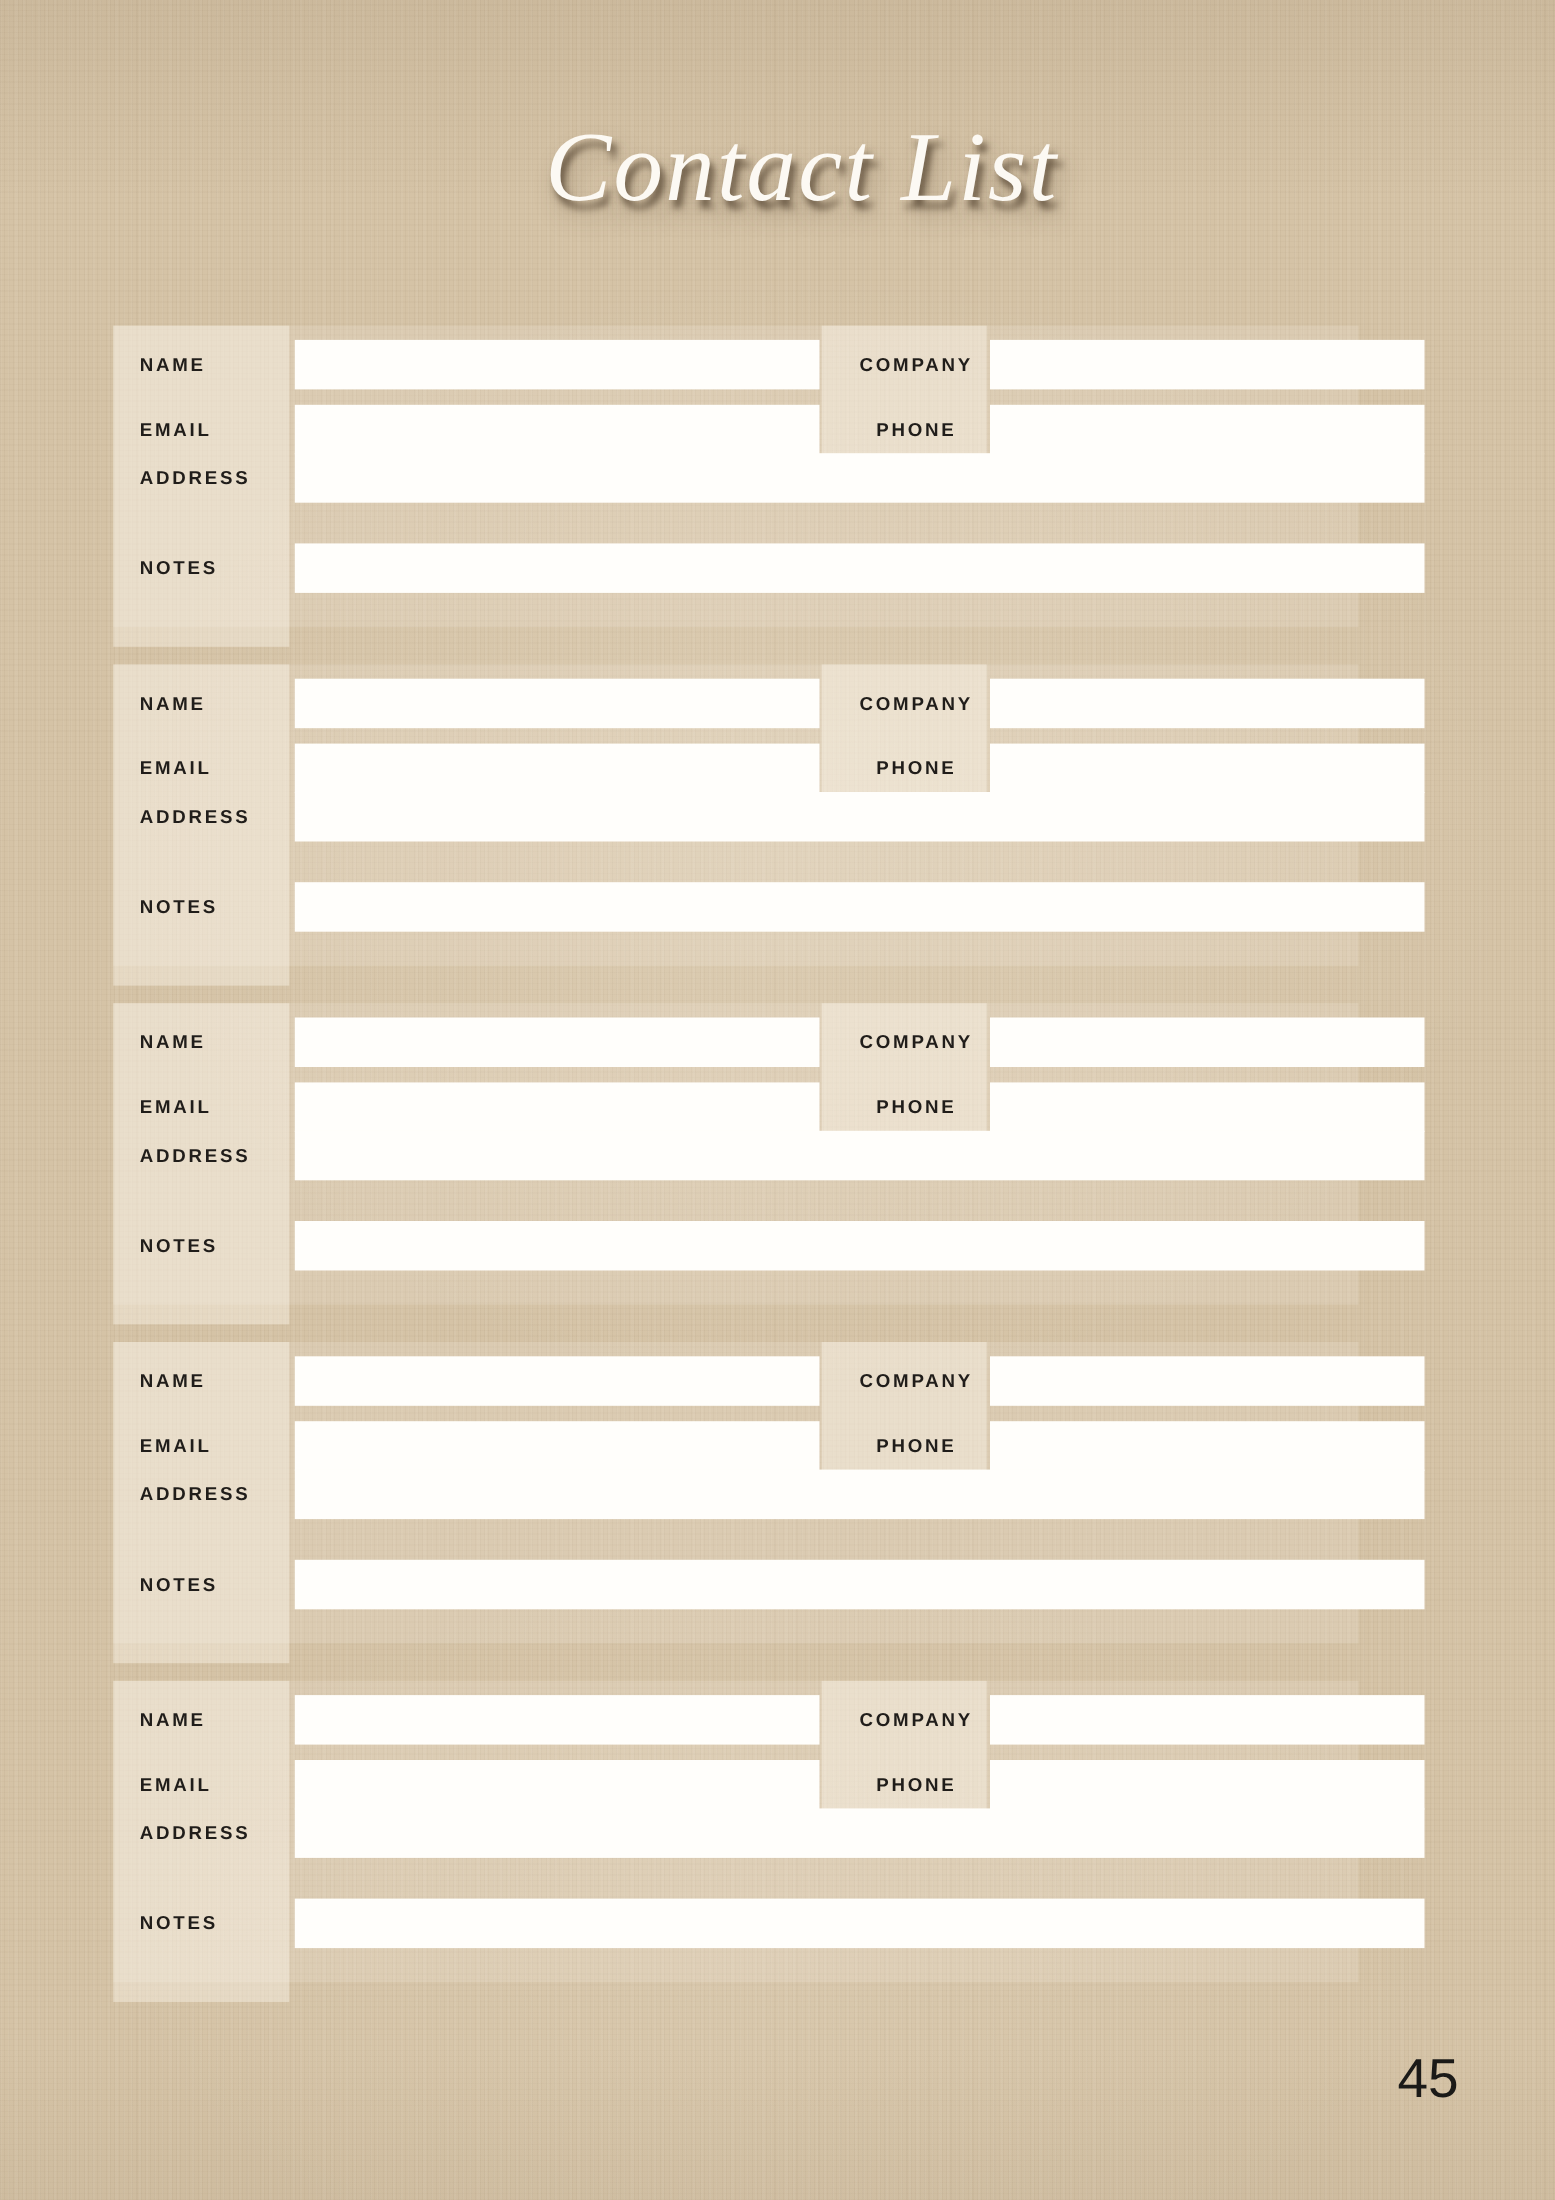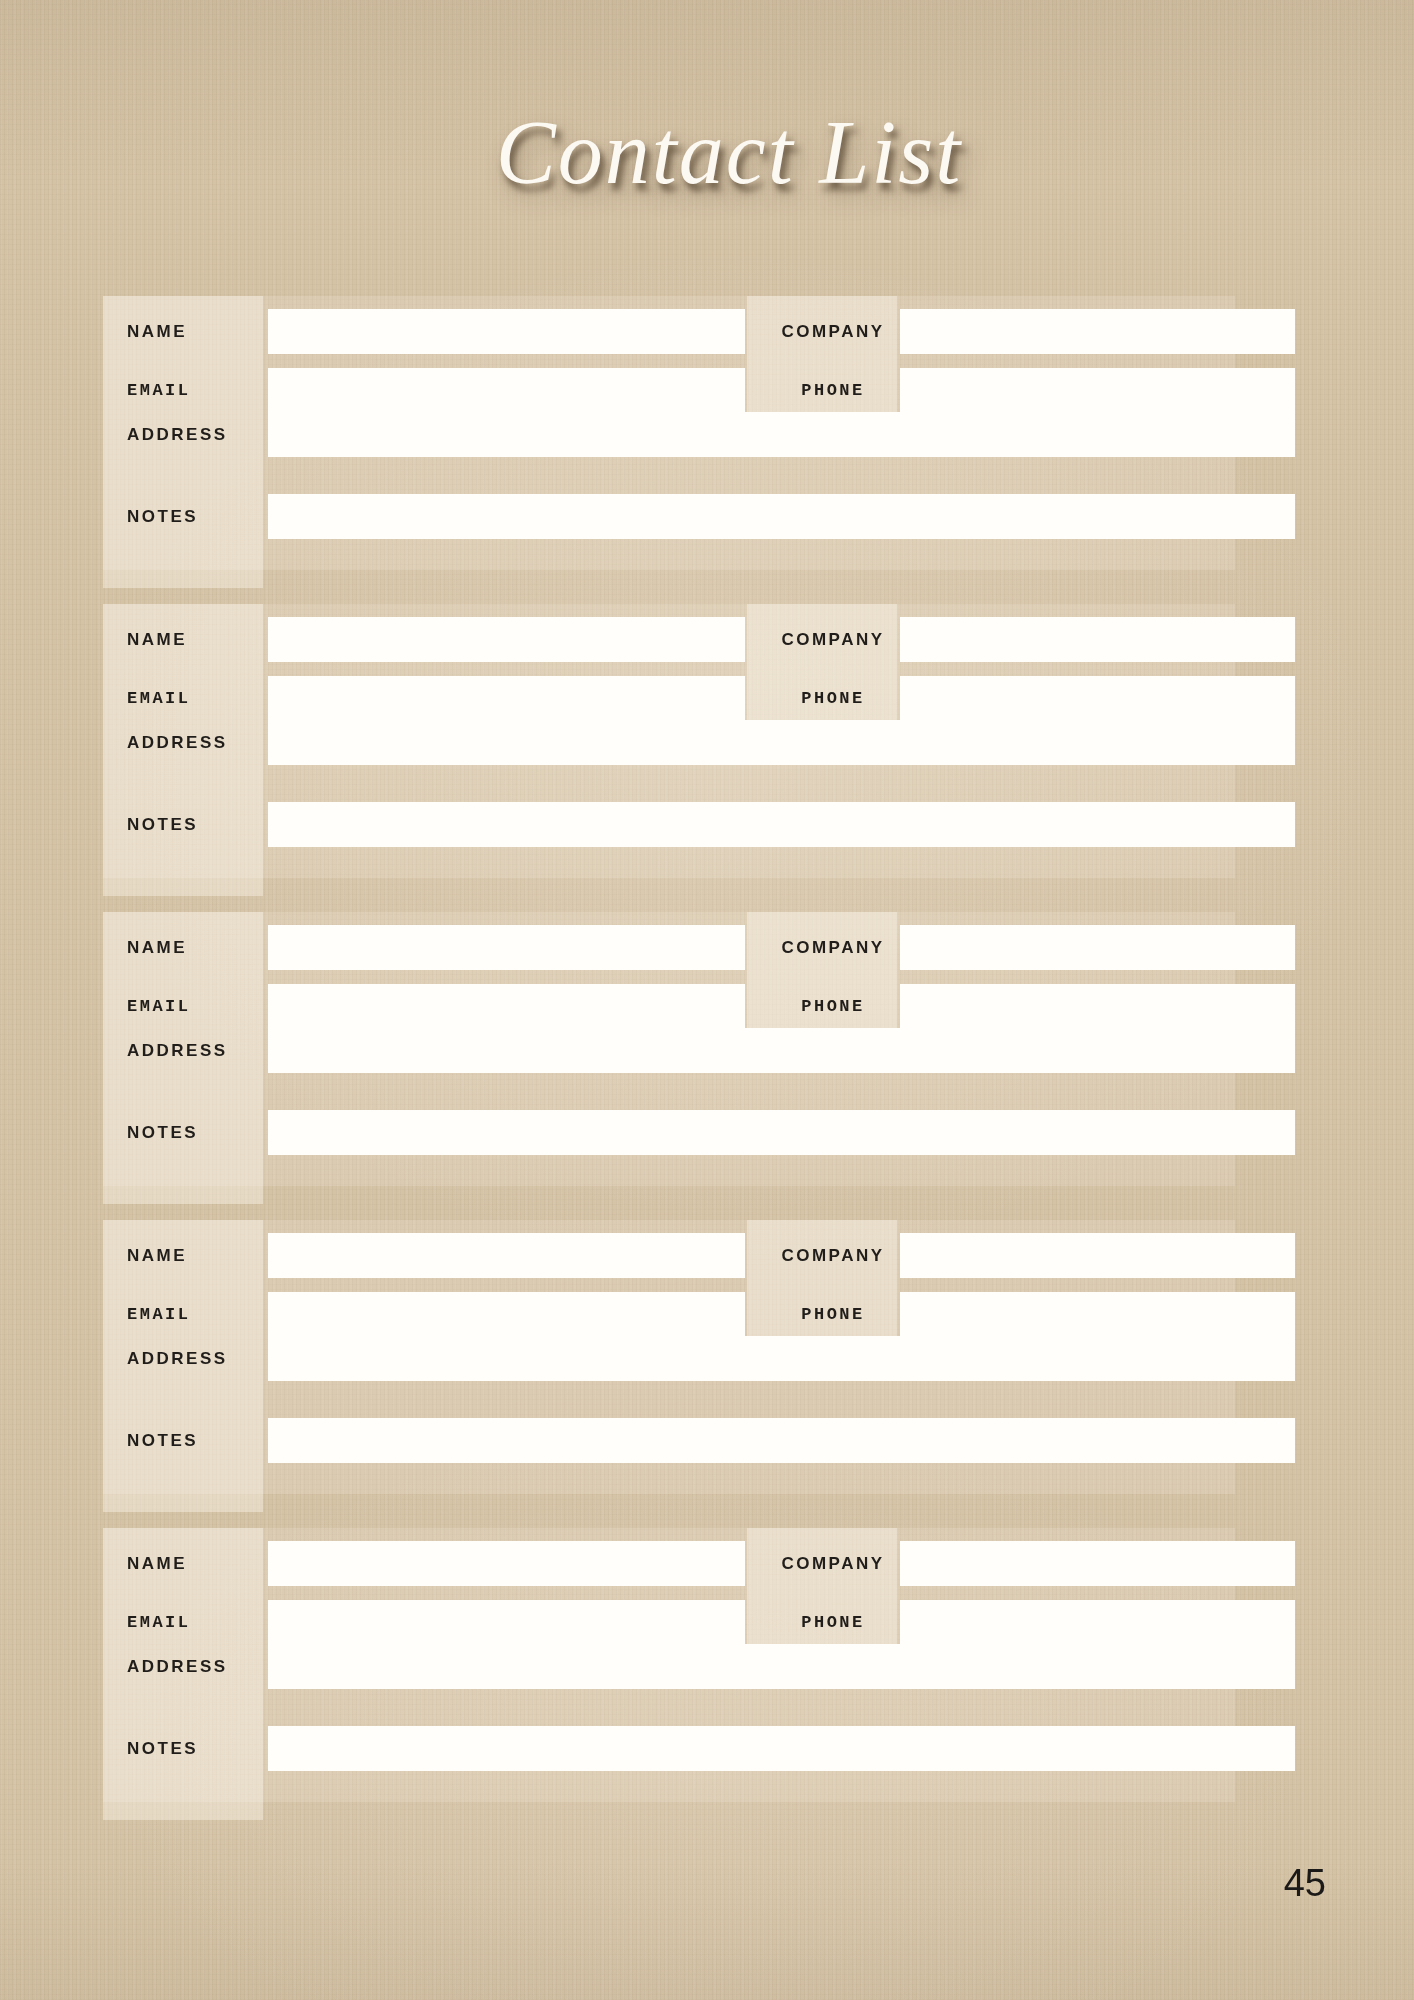--- a/index.html
+++ b/index.html
@@ -55,34 +55,34 @@
   .band-left{left:0;top:0;width:160px;height:292px;}
   .band-center{left:644px;top:0;width:150px;height:118px;}
   .lbl{
     position:absolute;display:block;height:45px;line-height:45px;
     font-weight:bold;font-size:17px;letter-spacing:2.5px;
     color:var(--label);white-space:nowrap;
   }
   .lbl-left{left:24px;width:132px;}
   .lbl-center{left:668px;width:124px;text-align:center;}
   .row1{top:13px;}
-  .row2{top:72px;font-family:Liberation Mono, monospace;}
+  .row2{top:72px;}
   .row3{top:116px;}
   .row4{top:198px;}
   .inp{
     position:absolute;height:45px;border:none;outline:none;border-radius:0;
     background:var(--box);padding:0 14px;
     font-size:20px;font-family:"Liberation Sans",sans-serif;color:#3a352e;
   }
   .inp-half-left{left:165px;width:477px;}
   .inp-half-right{left:797px;width:395px;}
   .inp-full{left:165px;width:1027px;}
   .page-number{
     position:absolute;top:1864px;right:88px;
-    font-size:38px;line-height:1;color:var(--pagenum);
+    font-size:50px;line-height:1;color:var(--pagenum);
     font-family:"Liberation Sans",sans-serif;
     text-align:right;
   }
 </style>
 </head>
 <body>
 
 <h1 class="page-title">Contact List</h1>
 
 <div id="blocks">

